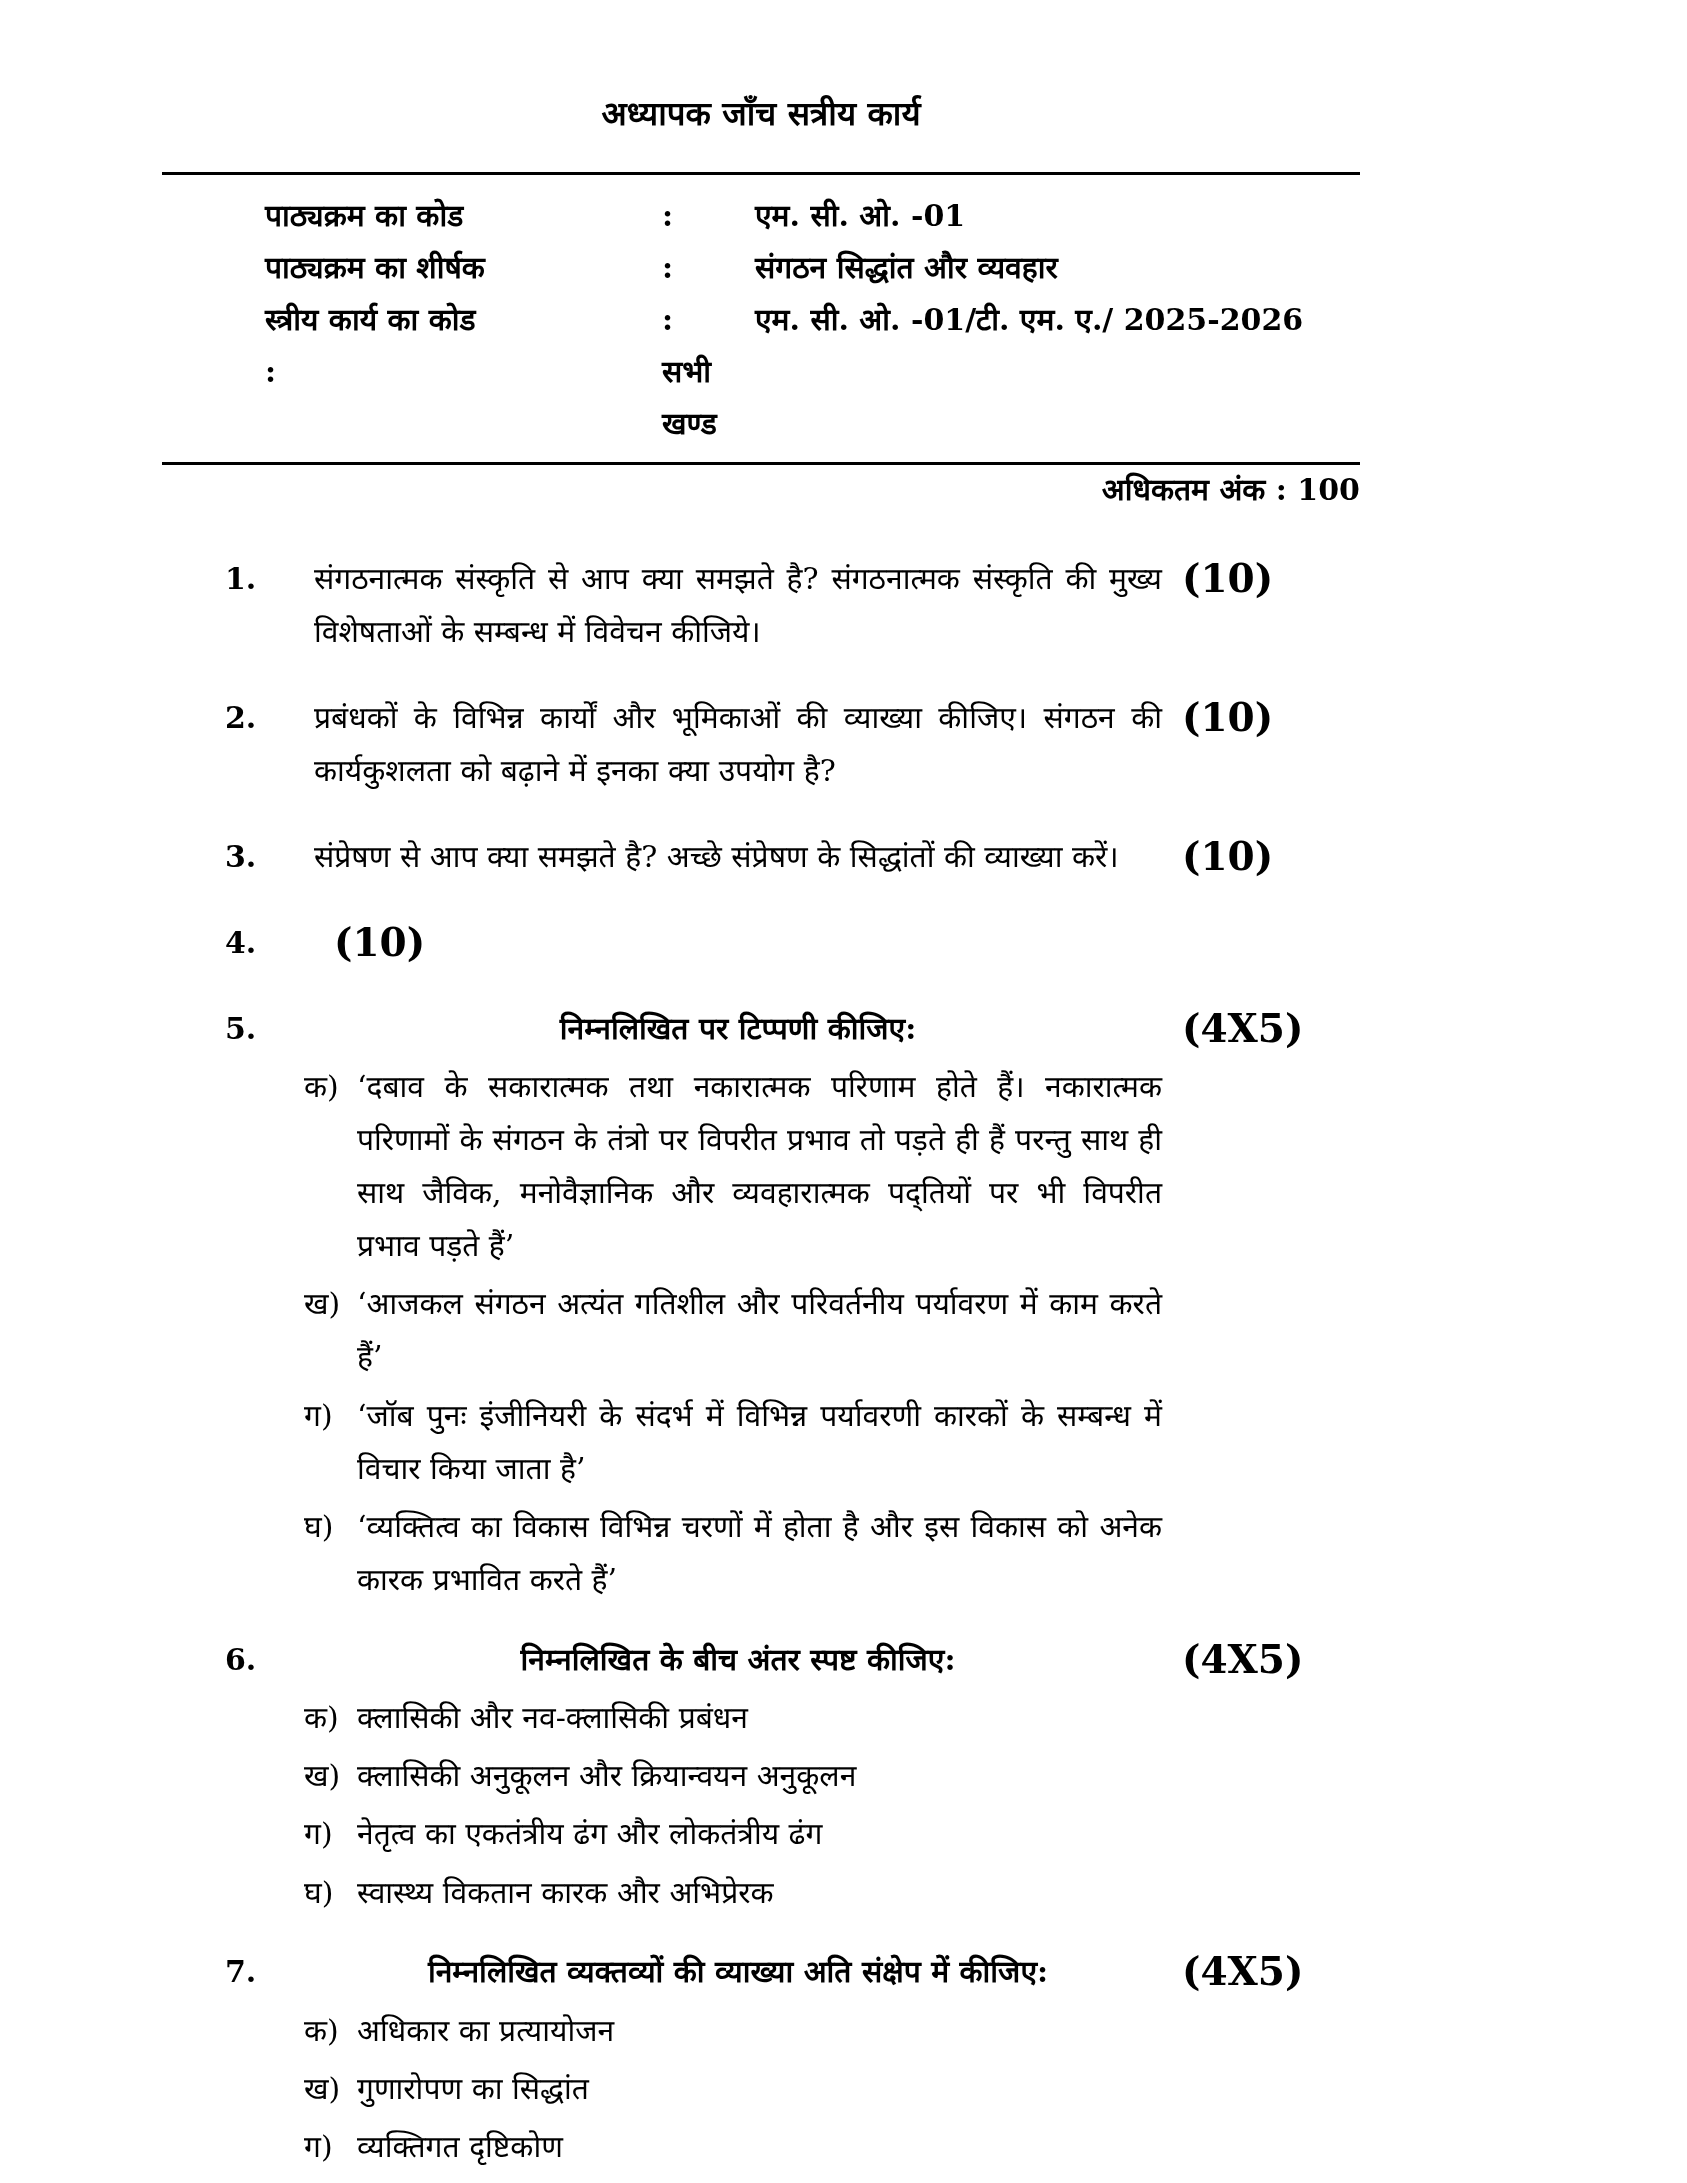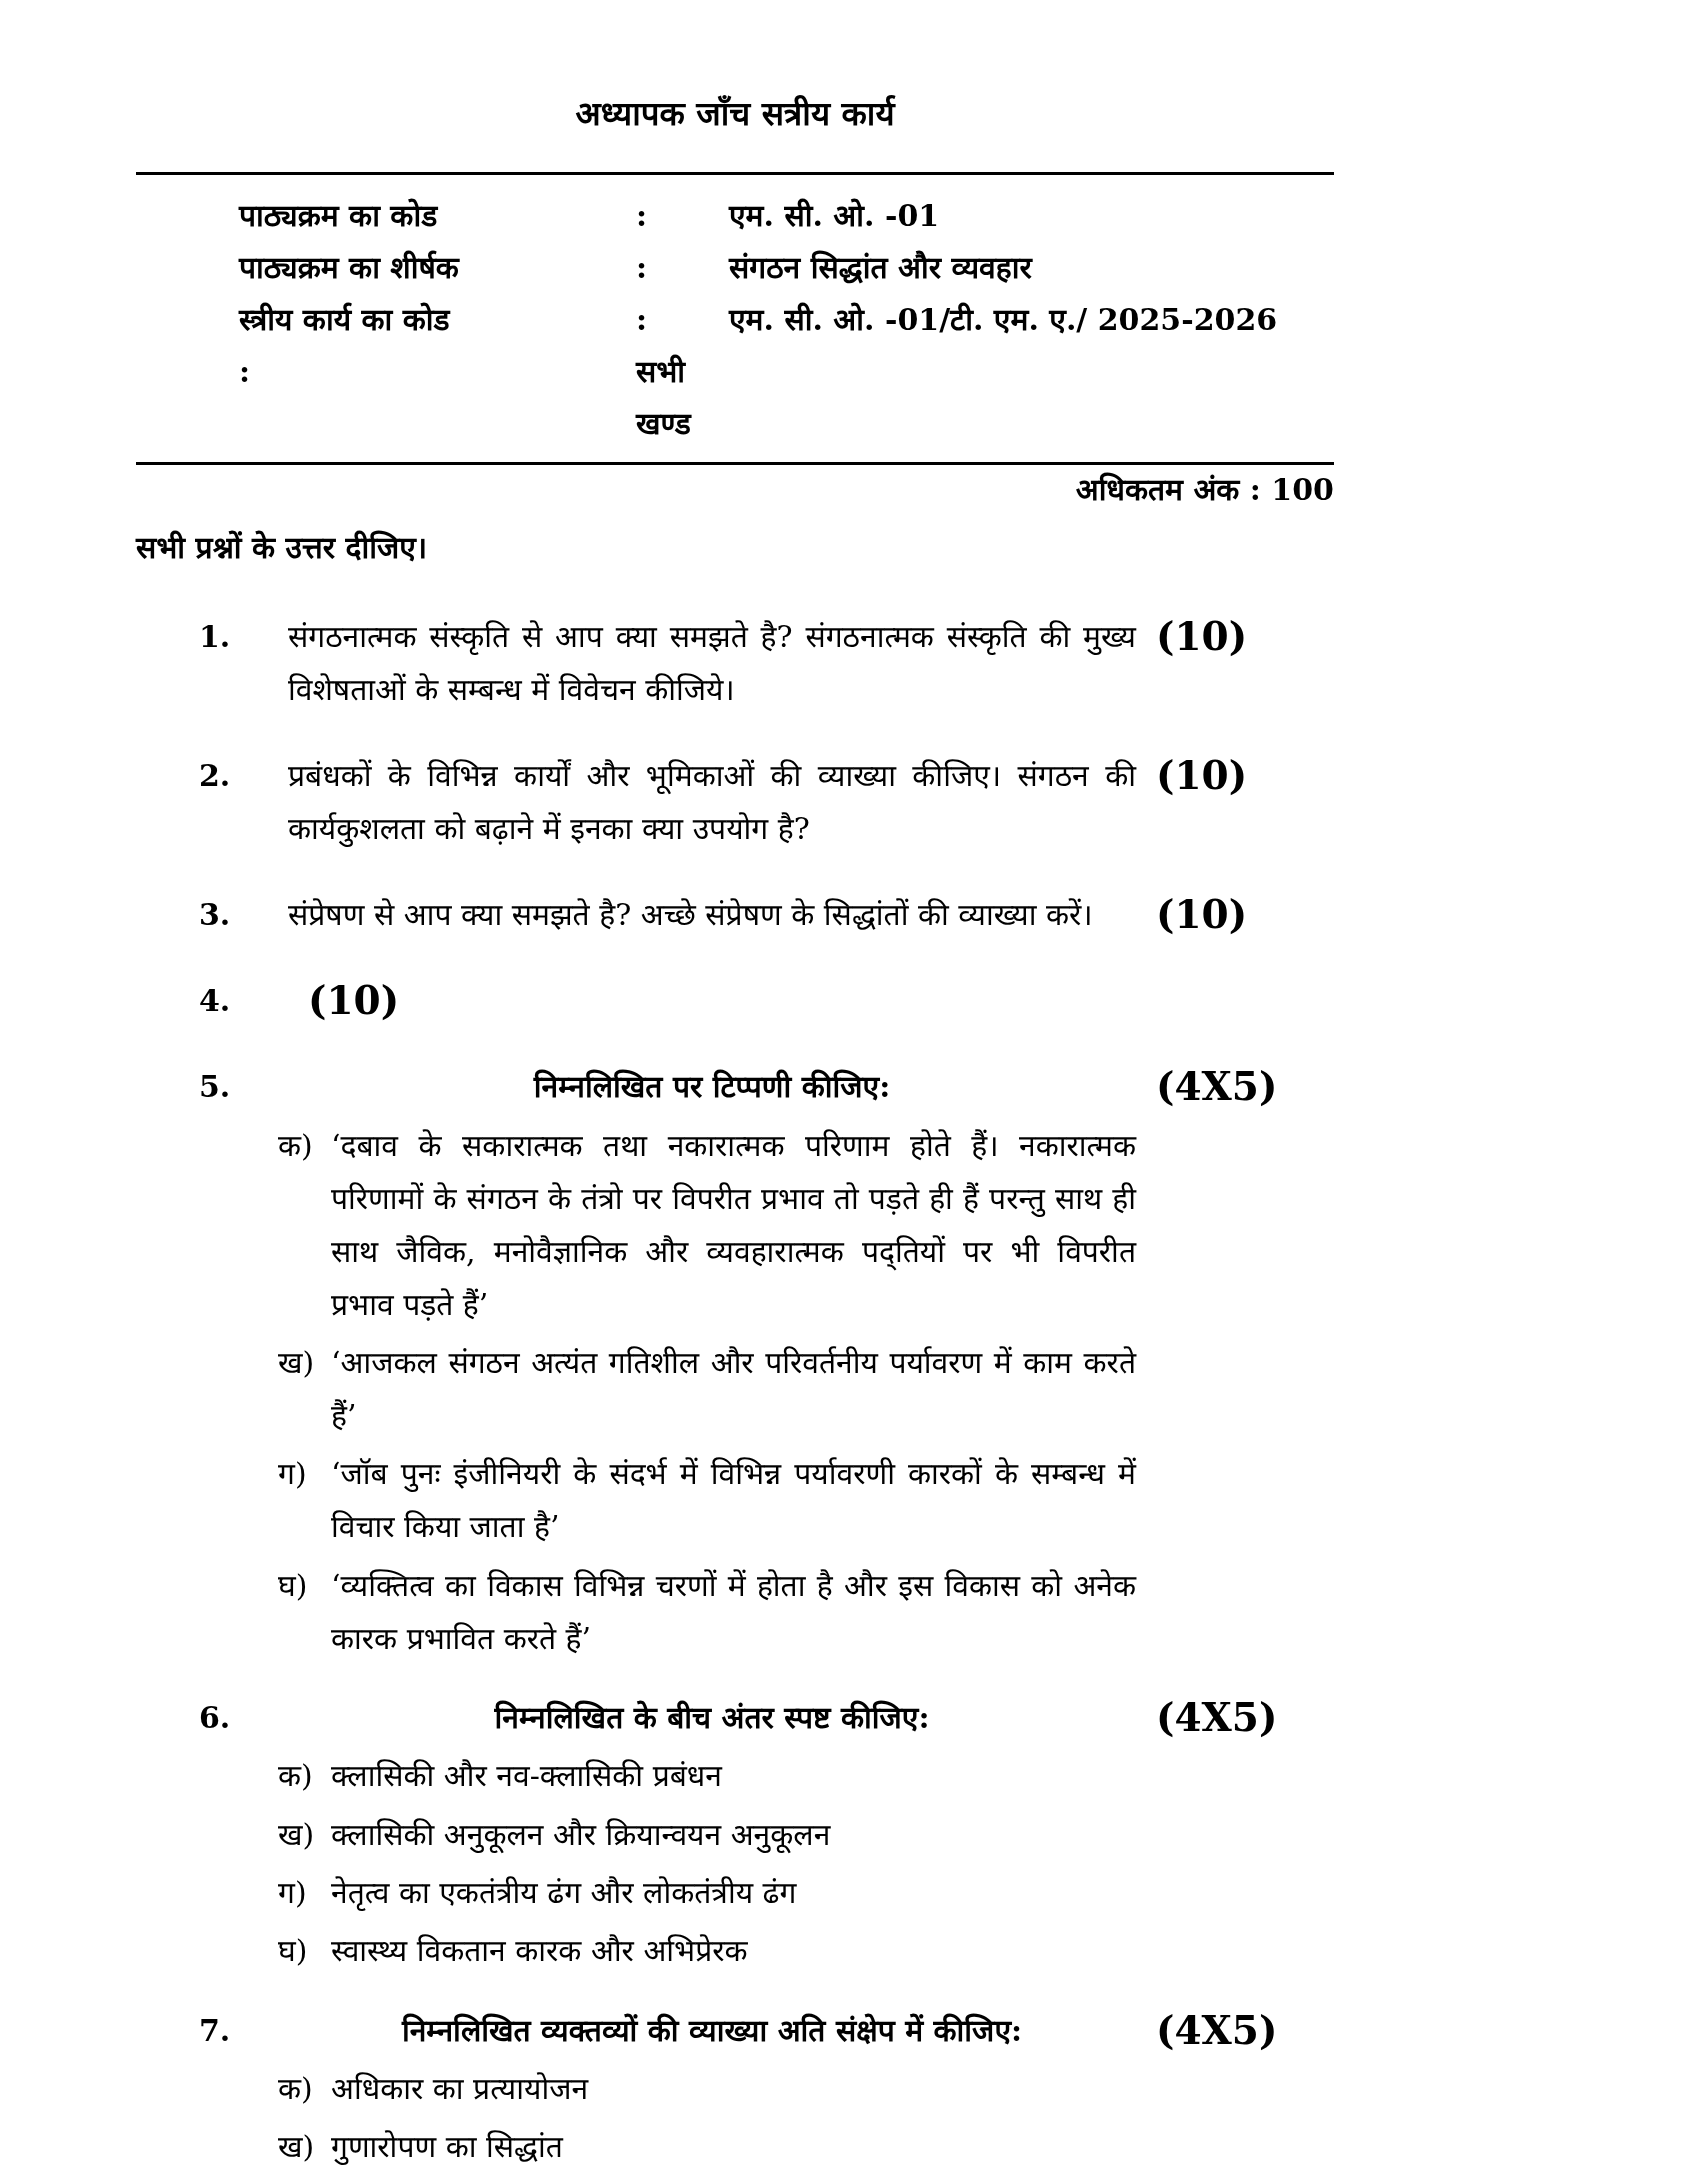--- a/index.html
+++ b/index.html
@@ -9,20 +9,21 @@
     height: 2183px;
     font-family: "DejaVu Serif", "Liberation Serif", serif;
     color: #000;
     position: relative;
   }
   .page {
     width: 1470px;
     height: 2183px;
     padding: 93px 136px 0 136px;
     overflow: hidden;
+    margin-left: 26px;
   }
   .title {
     text-align: center;
     font-weight: bold;
     font-size: 33px;
     line-height: 41px;
     margin-bottom: 38px;
   }
   .rule {
     border-top: 3.3px solid #000;
@@ -134,21 +135,20 @@
     <div class="hrow">
       <span class="hcolon">:</span>
       <span>सभी खण्ड</span>
     </div>
   </div>
 
   <div class="rule"></div>
 
   <div class="max-marks">अधिकतम अंक : 100</div>
 
-  <div class="instruction">सभी प्रश्नों के उत्तर दीजिए।</div>
 
   <div class="questions">
 
     <div class="q first">
       <div class="qnum">1.</div>
       <div class="qtext">संगठनात्मक संस्कृति से आप क्या समझते है? संगठनात्मक संस्कृति की मुख्य विशेषताओं के सम्बन्ध में विवेचन कीजिये।</div>
       <div class="qmarks">(10)</div>
     </div>
 
     <div class="q">

